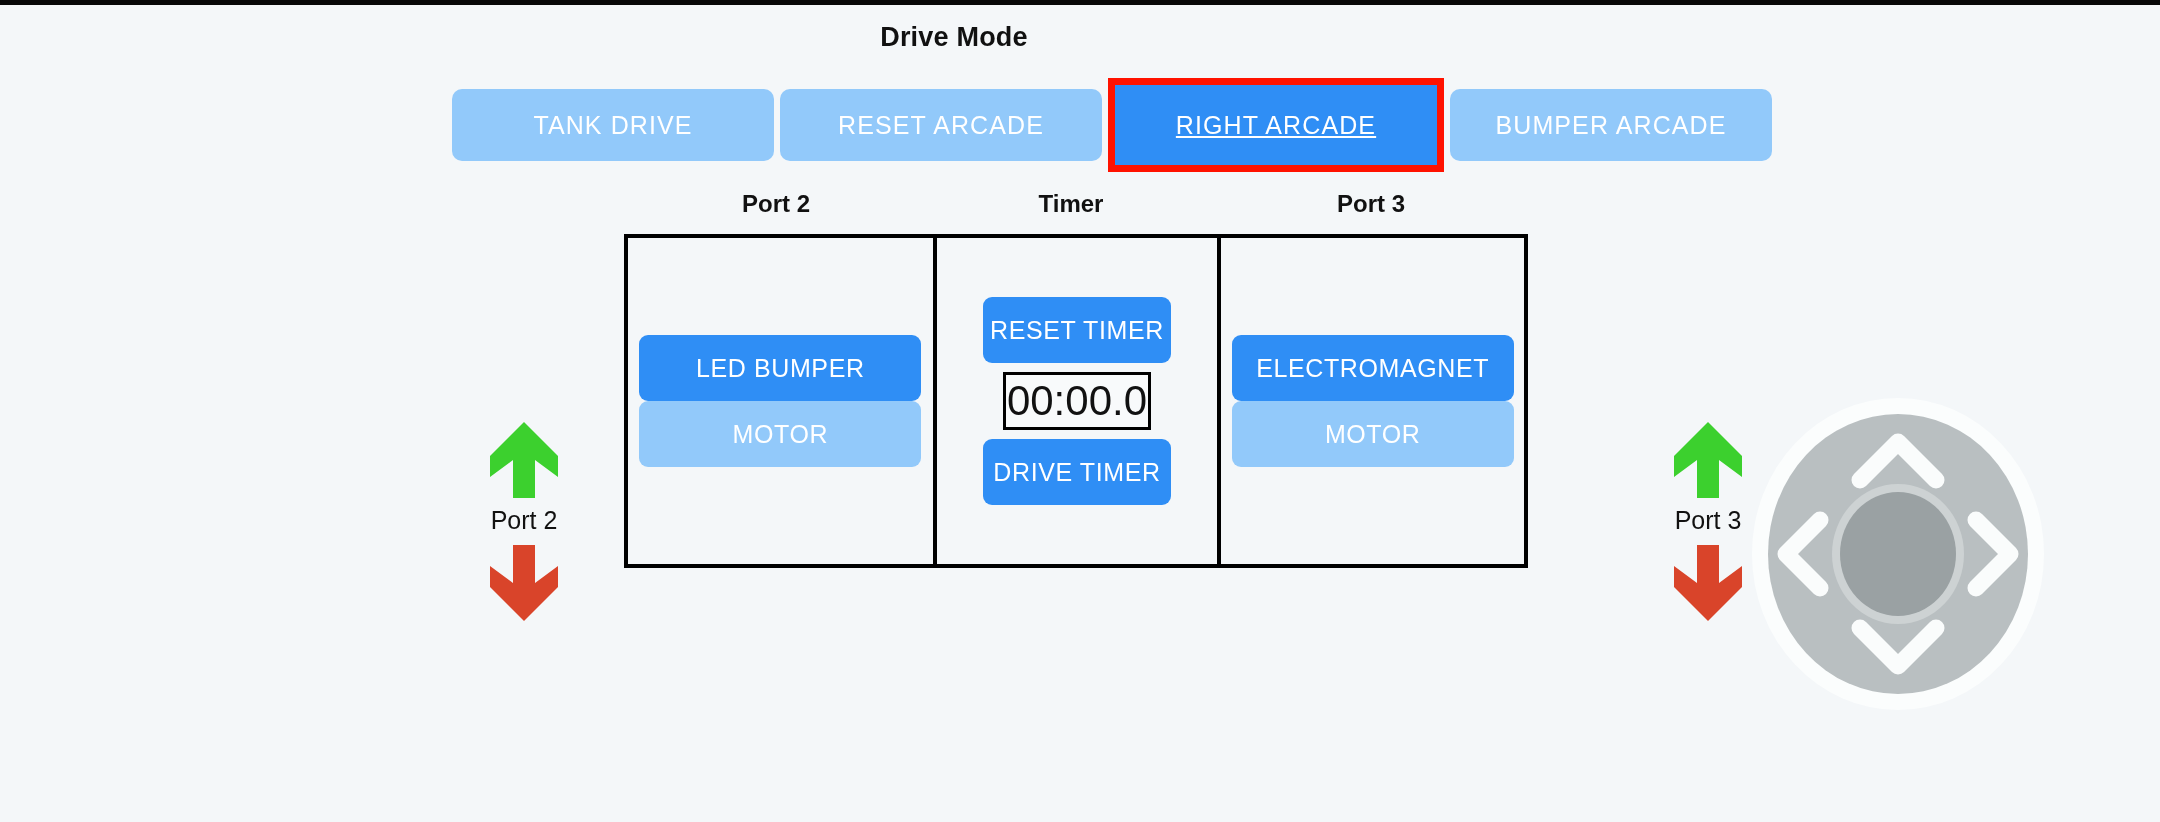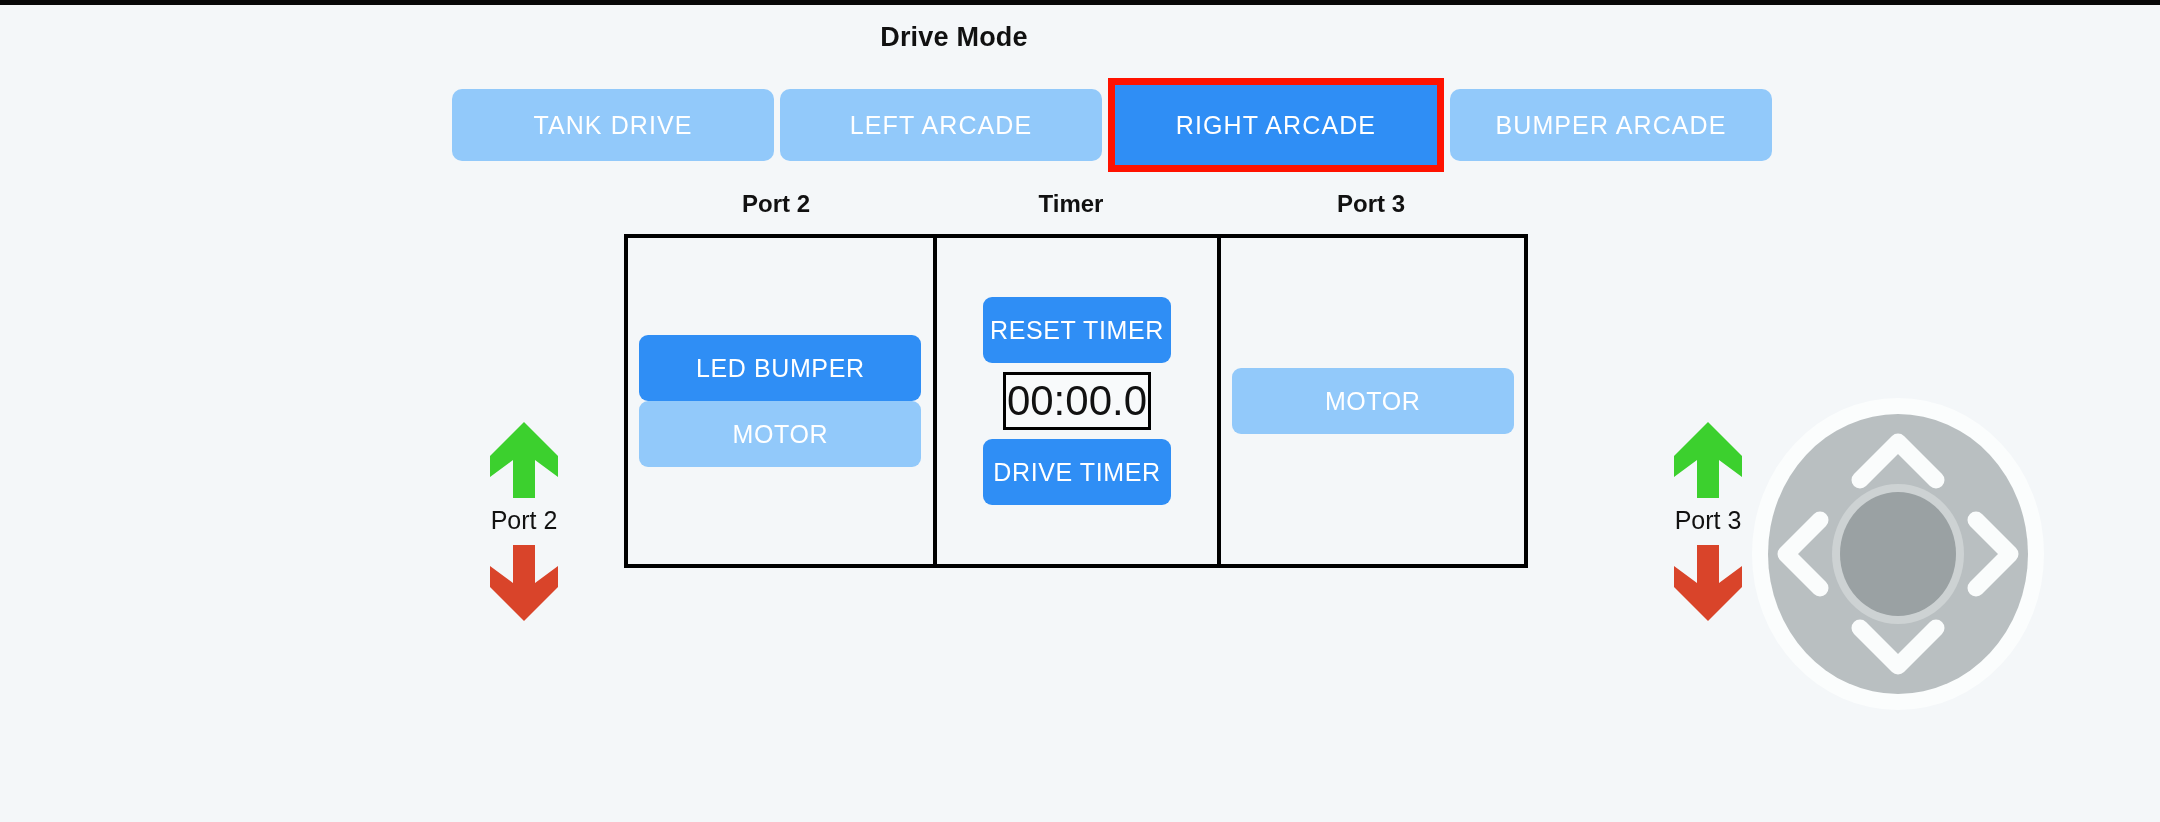--- a/index.html
+++ b/index.html
@@ -78,20 +78,21 @@
   .mode-btn.active-wrap .inner {
     width: 100%;
     height: 100%;
     background: #2f8ef5;
     color: #ffffff;
     display: flex;
     align-items: center;
     justify-content: center;
     font-size: 25px;
     letter-spacing: 1.1px;
+    text-decoration: underline;
   }
 
   
   .panel-headers {
     position: absolute;
     top: 190px;
     left: 624px;
     width: 904px;
     display: flex;
   }
@@ -196,21 +197,21 @@
 </style>
 </head>
 <body>
 
 <div class="top-bar"></div>
 
 <div class="drive-mode-title">Drive Mode</div>
 
 <div class="mode-row">
   <button class="mode-btn">TANK DRIVE</button>
-  <button class="mode-btn">LEFT ARCADE</button>
+  <button class="mode-btn">RESET ARCADE</button>
   <div class="mode-btn active-wrap">
     <div class="inner">RIGHT ARCADE</div>
   </div>
   <button class="mode-btn">BUMPER ARCADE</button>
 </div>
 
 <div class="panel-headers">
   <div class="panel-header ph-0">Port 2</div>
   <div class="panel-header ph-1">Timer</div>
   <div class="panel-header ph-2">Port 3</div>
@@ -223,20 +224,21 @@
     <button class="device-btn off">MOTOR</button>
   </div>
 
   <div class="panel-col col-timer">
     <button class="device-btn on">RESET TIMER</button>
     <div class="timer-display">00:00.0</div>
     <button class="device-btn on">DRIVE TIMER</button>
   </div>
 
   <div class="panel-col col-port3">
+    <button class="device-btn on">ELECTROMAGNET</button>
     <button class="device-btn off">MOTOR</button>
   </div>
 
 </div>
 
 <div class="arrow-group left">
   <svg class="arrow-svg" width="70" height="80" viewBox="0 0 70 80">
     <polygon points="35,2 69,36 69,57 46,40 46,78 24,78 24,40 1,57 1,36" fill="#3cd02e"></polygon>
   </svg>
   <div class="port-label">Port 2</div>

